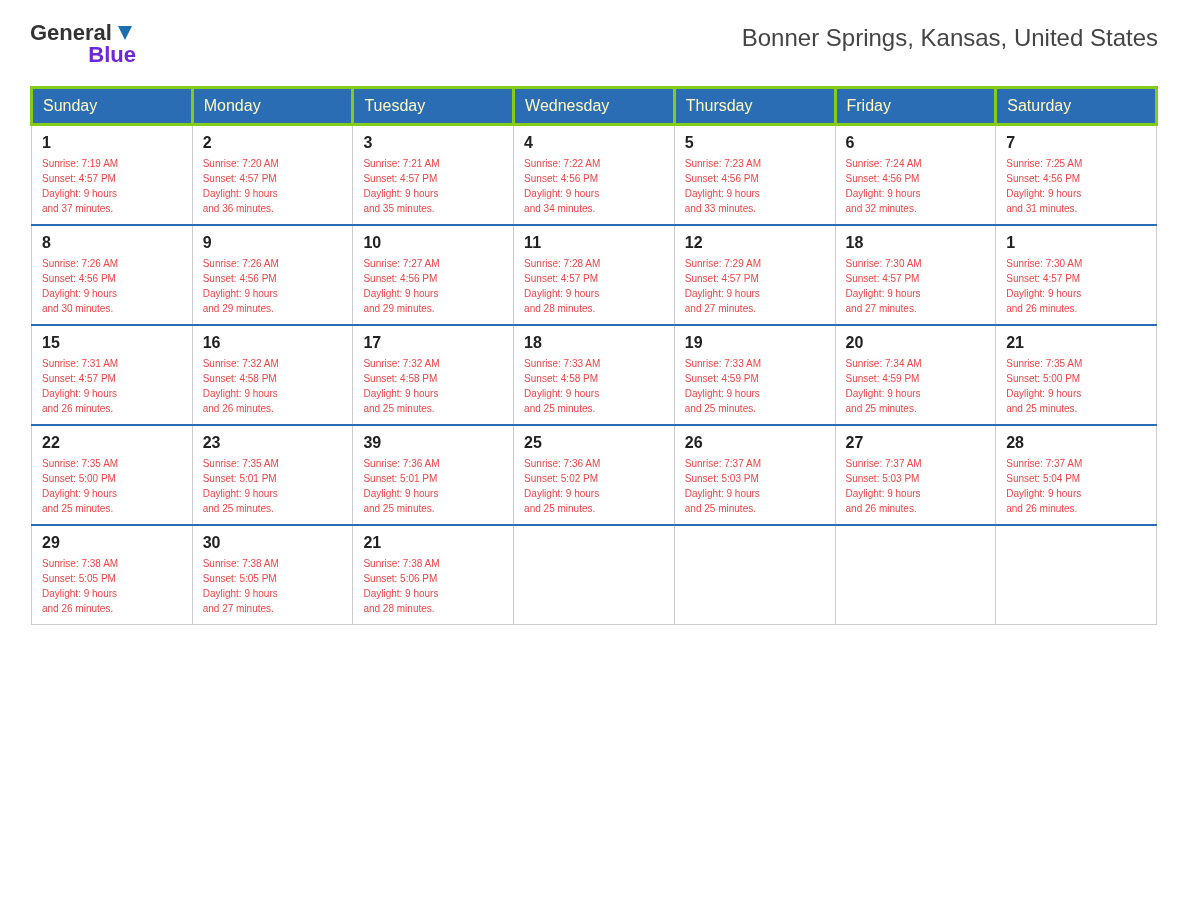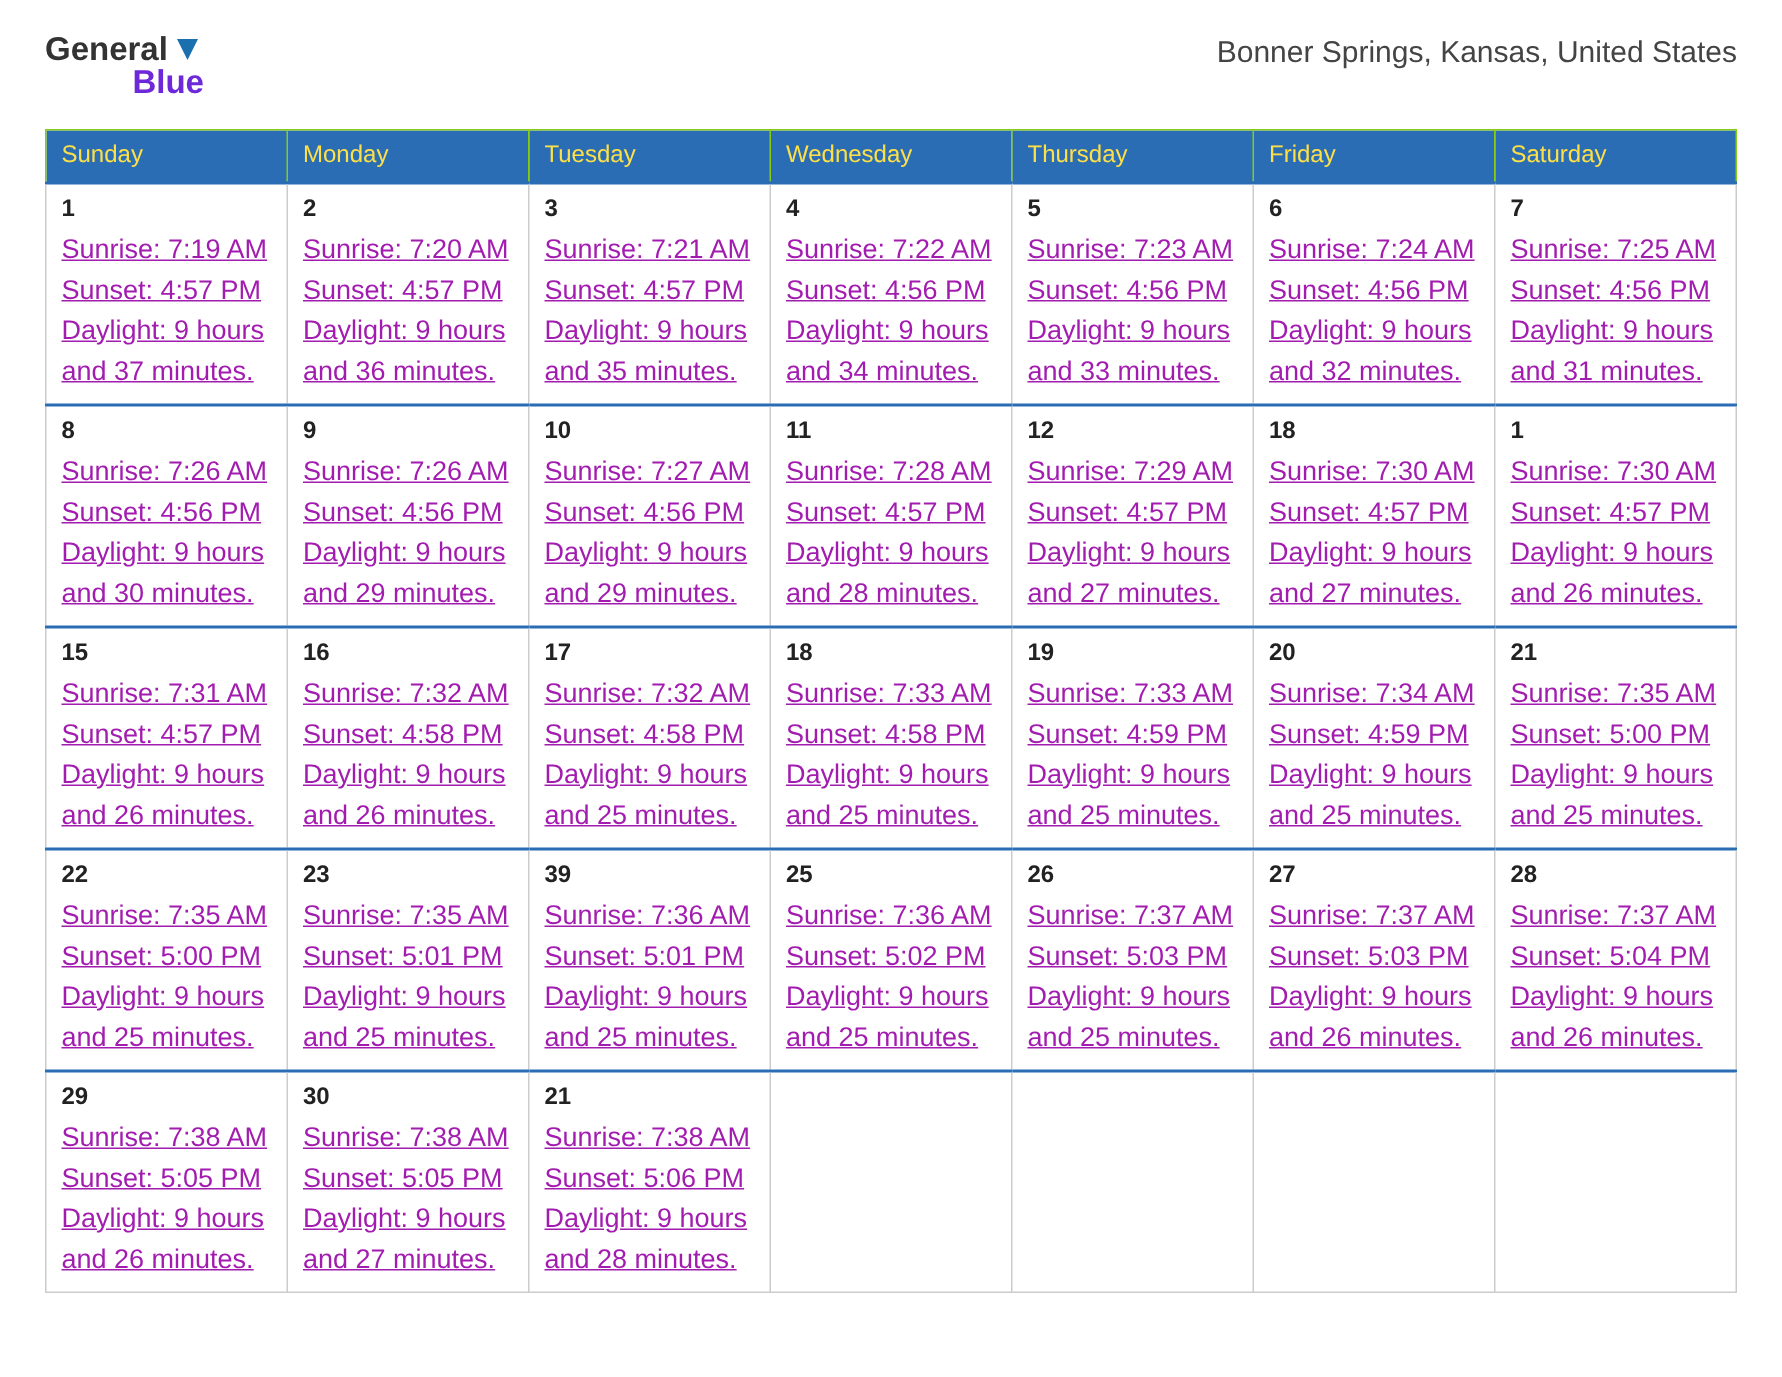--- a/index.html
+++ b/index.html
@@ -34,56 +34,55 @@
     .title-section {
       text-align: right;
     }
     .month-title {
       font-size: 48px;
       font-weight: normal;
       color: #222;
       line-height: 1.1;
     }
     .location-subtitle {
-      font-size: 20px;
+      font-size: 24px;
       color: #444;
       margin-top: 4px;
     }
     .calendar-table {
       width: 100%;
       border-collapse: collapse;
       margin-top: 10px;
     }
     .calendar-table th {
       background-color: #2a6db5;
-      color: #fde047;
+      color: #fef9c3;
       font-size: 16px;
       font-weight: normal;
       padding: 8px 10px;
       text-align: left;
-      border: 1px solid #84cc16;
+      border: 3px solid #84cc16;
     }
     .calendar-table td {
       vertical-align: top;
       padding: 8px 10px;
       border: 1px solid #ccc;
       width: 14.28%;
       min-height: 100px;
     }
     .day-number {
       font-size: 16px;
       font-weight: bold;
       color: #222;
       margin-bottom: 4px;
     }
     .day-info {
-      font-size: 18px;
-      color: #a21caf;
+      font-size: 10px;
+      color: #ef4444;
       line-height: 1.5;
-      text-decoration: underline;
     }
     .empty-cell {
       background: #fff;
     }
     tr.week-row td {
       border-top: 2px solid #2a6db5;
     }
   </style>
 </head>
 <body>

